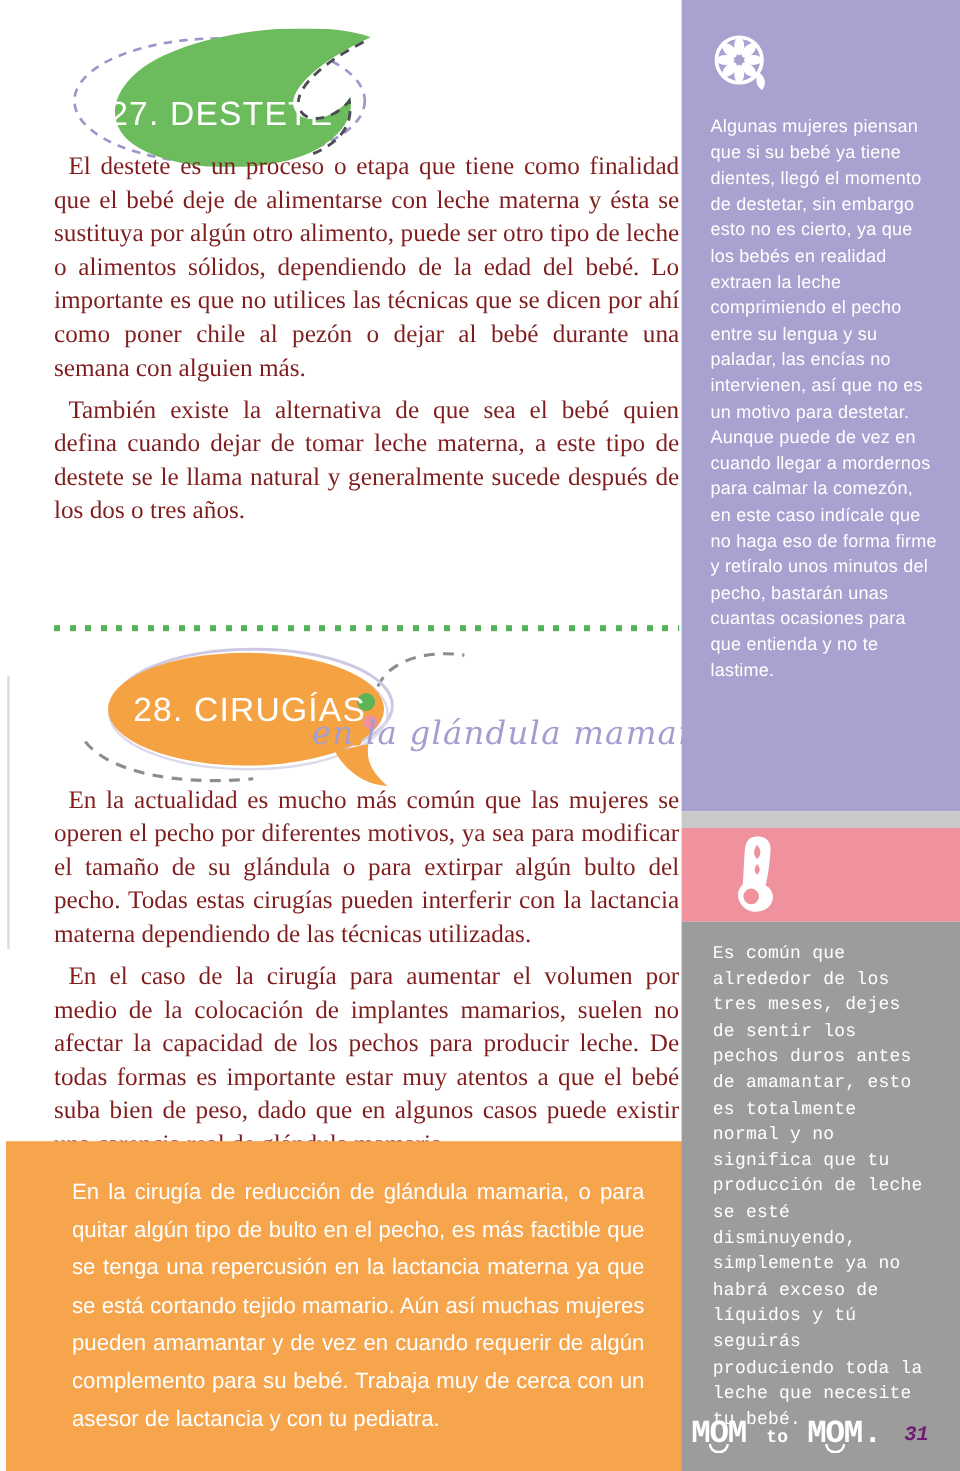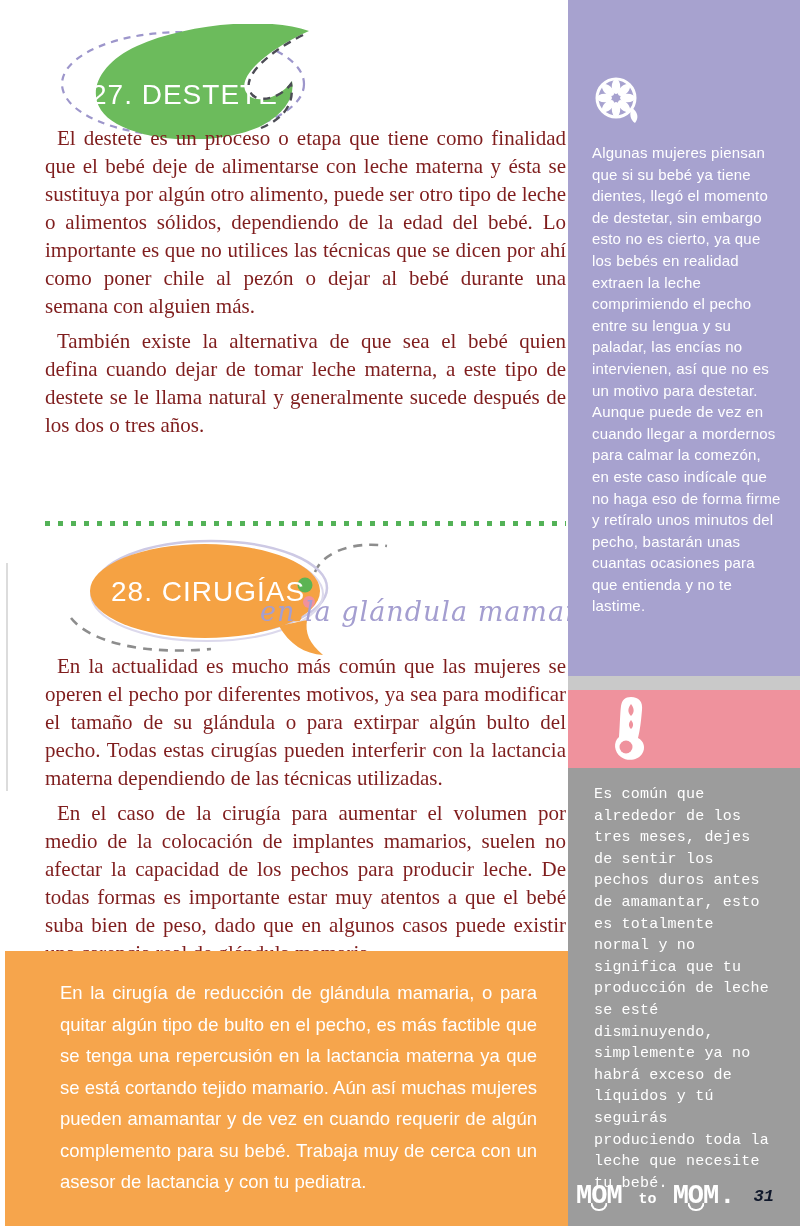--- a/index.html
+++ b/index.html
@@ -41,21 +41,21 @@
     background:#f6a54c;box-sizing:border-box;
     padding:26px 36px 13px 55px;
   }
   .highlight-box p{
     margin:0;color:#ffffff;font-size:18.5px;line-height:31.5px;
     text-align:justify;
   }
 
   
   .sidebar{position:absolute;right:0;top:0;width:232px;height:1226px;display:flex;flex-direction:column;}
-  .tip-purple{background:#a7a2cf;height:676px;box-sizing:border-box;padding:74px 18px 0 24px;}
+  .tip-purple{background:#a7a2cf;height:676px;box-sizing:border-box;padding:26px 18px 0 24px;}
   .strip{background:#c9c9c9;height:14px;}
   .tip-pink-head{background:#ef929d;height:78px;box-sizing:border-box;padding:6px 0 0 40px;}
   .tip-gray{background:#9c9c9c;flex:1;box-sizing:border-box;padding:16px 22px 0 26px;position:relative;font-family:Liberation Mono, monospace;}
 
   .tip-text{color:#ffffff;font-size:15px;line-height:21.6px;letter-spacing:.2px;}
   .tip-purple .tip-text{margin-top:12px;}
 
   
   .logo{
     position:absolute;left:8px;bottom:16px;color:#ffffff;
@@ -63,21 +63,21 @@
   }
   .logo .seg{position:relative;line-height:1;}
   .logo .seg.o{margin:0 -1px;}
   .logo .seg.o .smile{
     position:absolute;left:50%;transform:translateX(-50%);bottom:-1px;
     width:13px;height:6px;border:2px solid #fff;border-top:none;
     border-radius:0 0 13px 13px;
   }
   .logo .seg.to{font-size:15px;margin:0 16px;}
   .page-num{
-    position:absolute;right:26px;bottom:20px;color:#0f172a;
+    position:absolute;right:26px;bottom:20px;color:#701a75;
     font-style:italic;font-size:17px;font-weight:bold;
   }
 </style>
 </head>
 <body>
 
 <div class="page">
 
   <div class="main-col">
 

